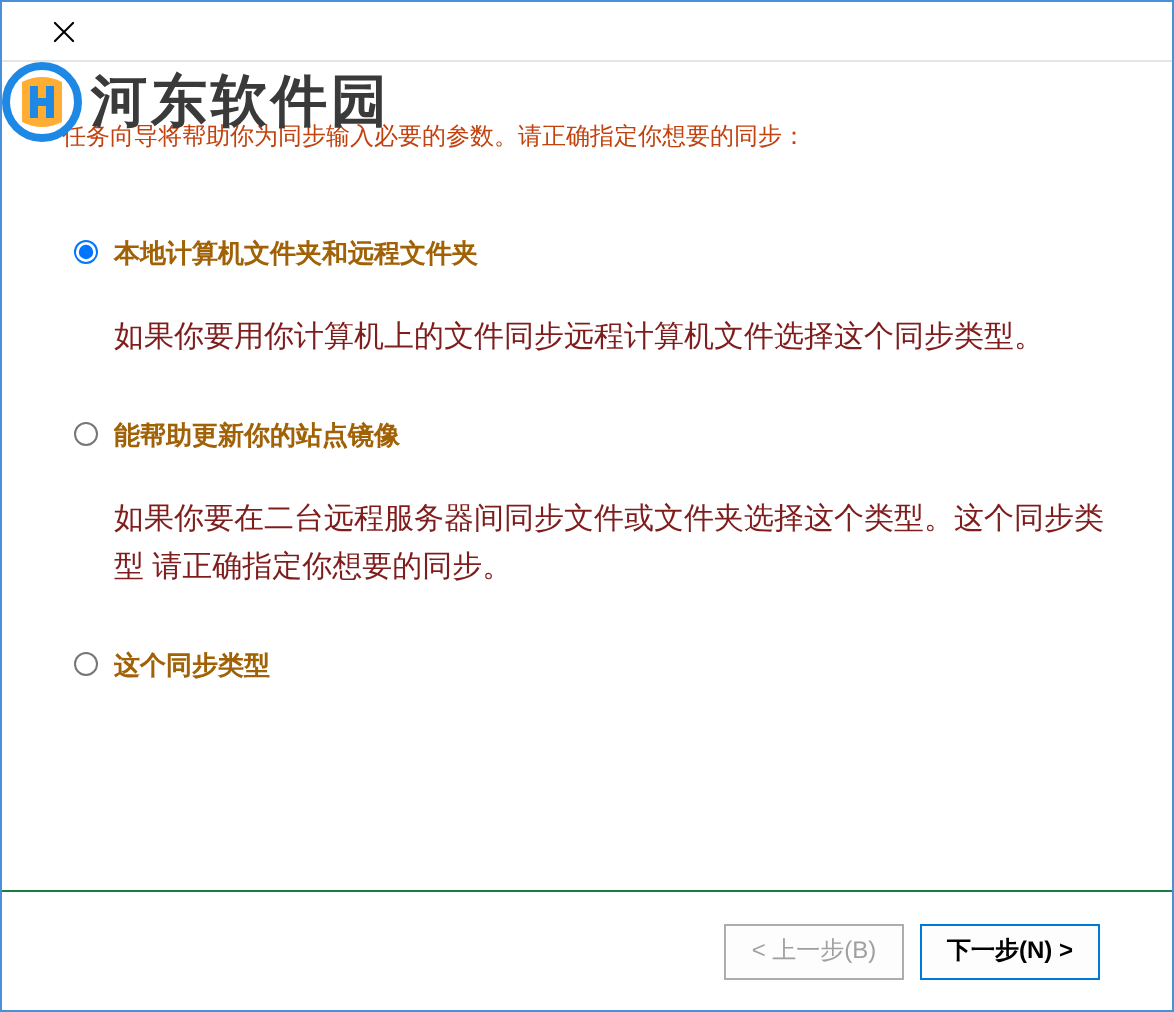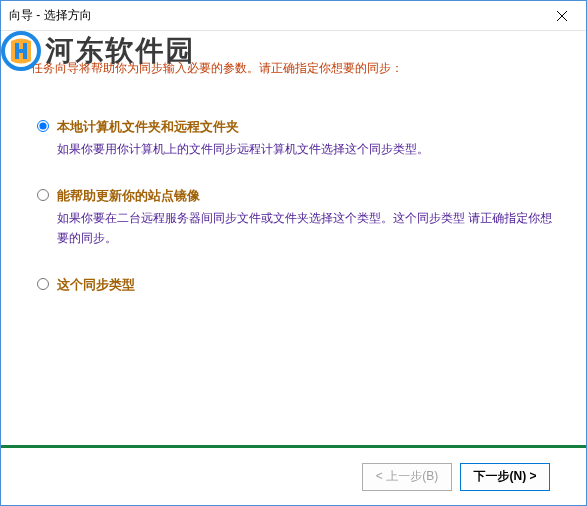--- a/index.html
+++ b/index.html
@@ -12,33 +12,32 @@
     .content { position: relative; padding: 20px 30px; height: calc(100% - 30px - 60px); }
     .watermark { position: absolute; top: 0px; left: 0px; z-index: 10; pointer-events: none; }
     .watermark-logo { width: 40px; height: 40px; display: inline-block; vertical-align: middle; }
     .watermark-text { font-size: 28px; font-weight: bold; color: #3a3a3a; display: inline-block; vertical-align: middle; letter-spacing: 2px; }
     .intro { font-size: 12px; color: #c2410c; margin-top: 8px; margin-bottom: 40px; line-height: 1.6; }
     .option-group { margin-left: 6px; }
     .option { margin-bottom: 28px; }
     .option-row { display: flex; align-items: flex-start; }
     .radio { margin-top: 2px; margin-right: 8px; width: 12px; height: 12px; cursor: pointer; }
     .option-title { font-size: 13px; font-weight: bold; color: #a16207; cursor: pointer; }
-    .option-desc { font-size: 12px; color: #4c1d95; margin-left: 20px; margin-top: 4px; line-height: 1.6; }
-    .footer { position: absolute; bottom: 0; left: 0; right: 0; height: 60px; border-top: 3px solid #15803d; display: flex; align-items: center; justify-content: flex-end; padding-right: 16px; background: #fff; }
+    .option-desc { font-size: 15px; color: #7f1d1d; margin-left: 20px; margin-top: 21px; line-height: 1.6; }
+    .footer { position: absolute; bottom: 0; left: 0; right: 0; height: 60px; border-top: 1px solid #15803d; display: flex; align-items: center; justify-content: flex-end; padding-right: 16px; background: #fff; }
     .btn { min-width: 90px; height: 28px; margin-left: 8px; font-size: 12px; background: #fdfdfd; border: 1px solid #adadad; cursor: pointer; padding: 0 12px; display: inline-flex; align-items: center; justify-content: center; }
     .btn:disabled { color: #a0a0a0; cursor: default; }
     .btn.default { border: 1px solid #0078d7; font-weight: bold; }
     .btn-gap { width: 20px; }
   </style>
 </head>
 <body>
 
 <div class="window">
   <div class="titlebar">
-    <span class="titlebar-text">向导 - 选择方向</span>
     <div class="close-btn">
       <svg viewBox="0 0 10 10">
           <line x1="0" y1="0" x2="10" y2="10" stroke="#000" stroke-width="1"></line>
           <line x1="10" y1="0" x2="0" y2="10" stroke="#000" stroke-width="1"></line>
         </svg>
     </div>
   </div>
 
   <div class="content">
     <div class="watermark">

